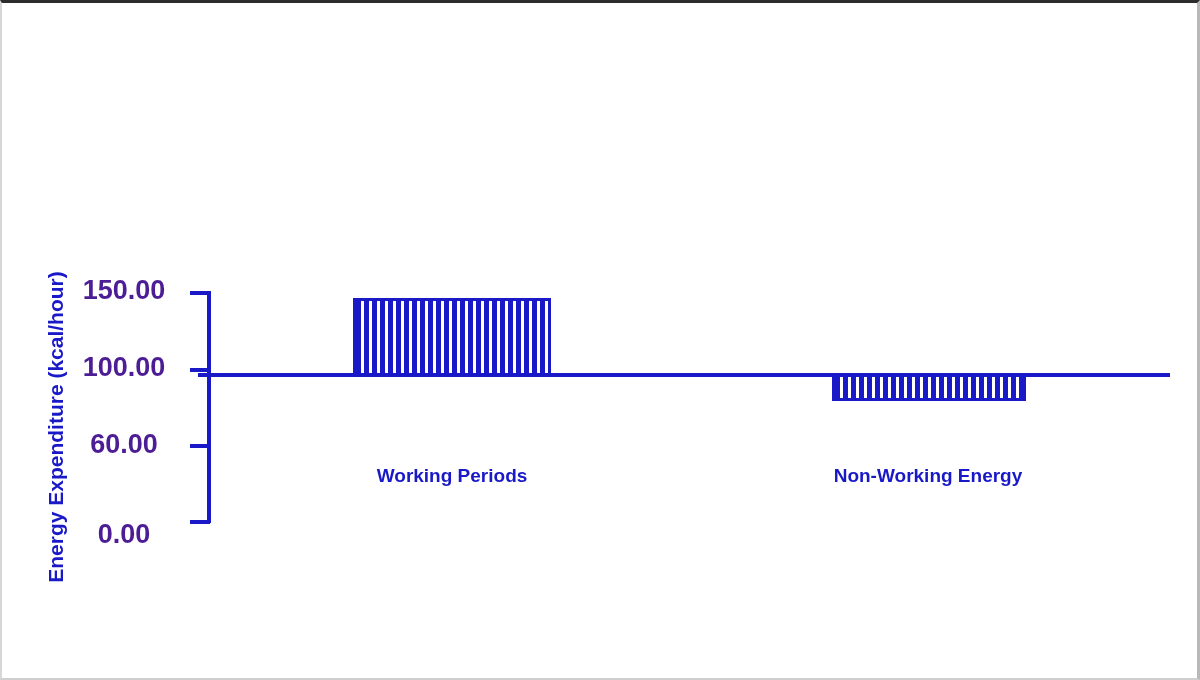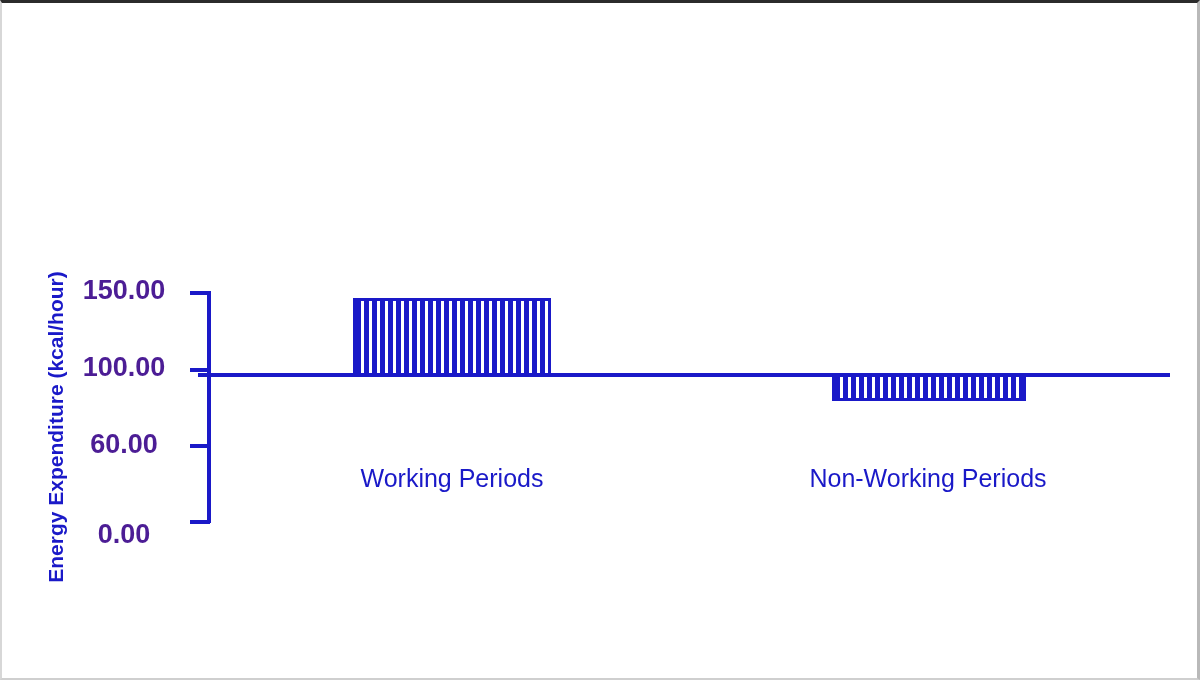--- a/index.html
+++ b/index.html
@@ -100,22 +100,22 @@
       #1a19c8 5px,
       #ffffff 5px,
       #ffffff 8px
     );
   }
 
   
   .category-label {
     position: absolute;
     color: #1a19c8;
-    font-size: 25px;
-    font-weight: normal;
+    font-size: 19px;
+    font-weight: bold;
     white-space: nowrap;
     text-align: center;
     line-height: 1;
   }
 </style>
 </head>
 <body>
 
 <div id="figure">
 
@@ -136,15 +136,15 @@
   <div class="tick-mark" style="top:517px;"></div>
 
   <div id="baseline"></div>
 
   <div class="bar" style="left:351px; top:295px; width:198px; height:78px;"></div>
 
   <div class="bar" style="left:830px; top:371px; width:194px; height:27px;"></div>
 
   <div class="category-label" style="left:300px; top:463px; width:300px;">Working Periods</div>
 
-  <div class="category-label" style="left:752px; top:463px; width:348px;">Non-Working Periods</div>
+  <div class="category-label" style="left:752px; top:463px; width:348px;">Non-Working Energy</div>
 
 </div>
 
 </body></html>

